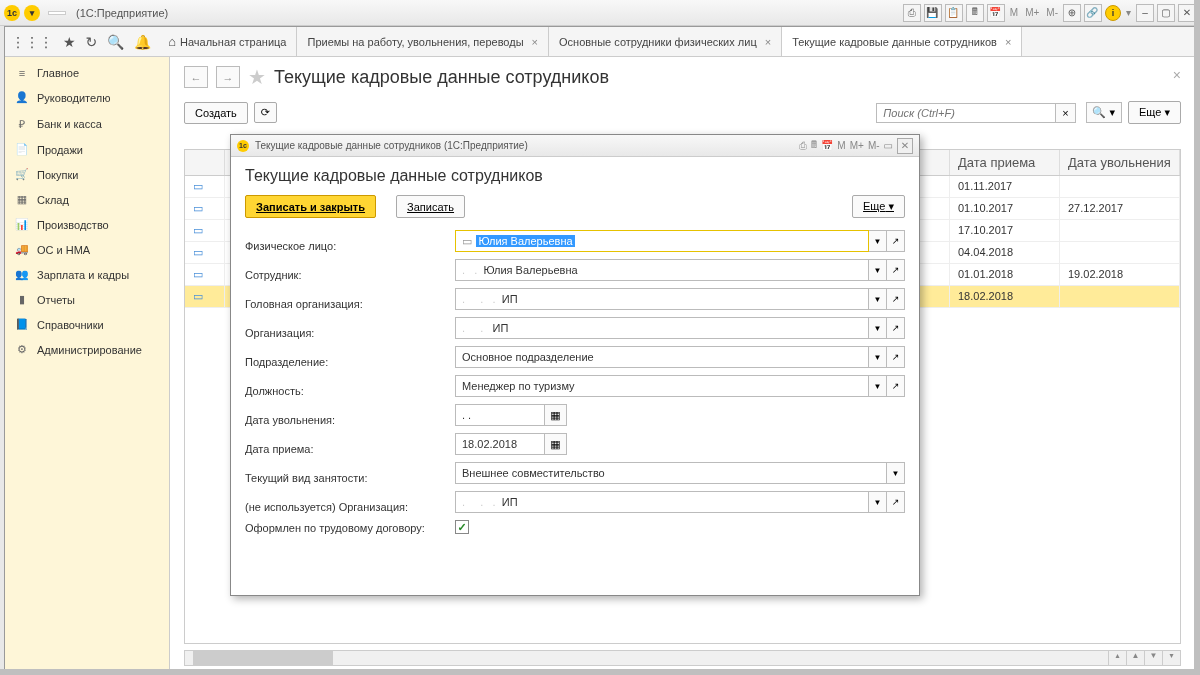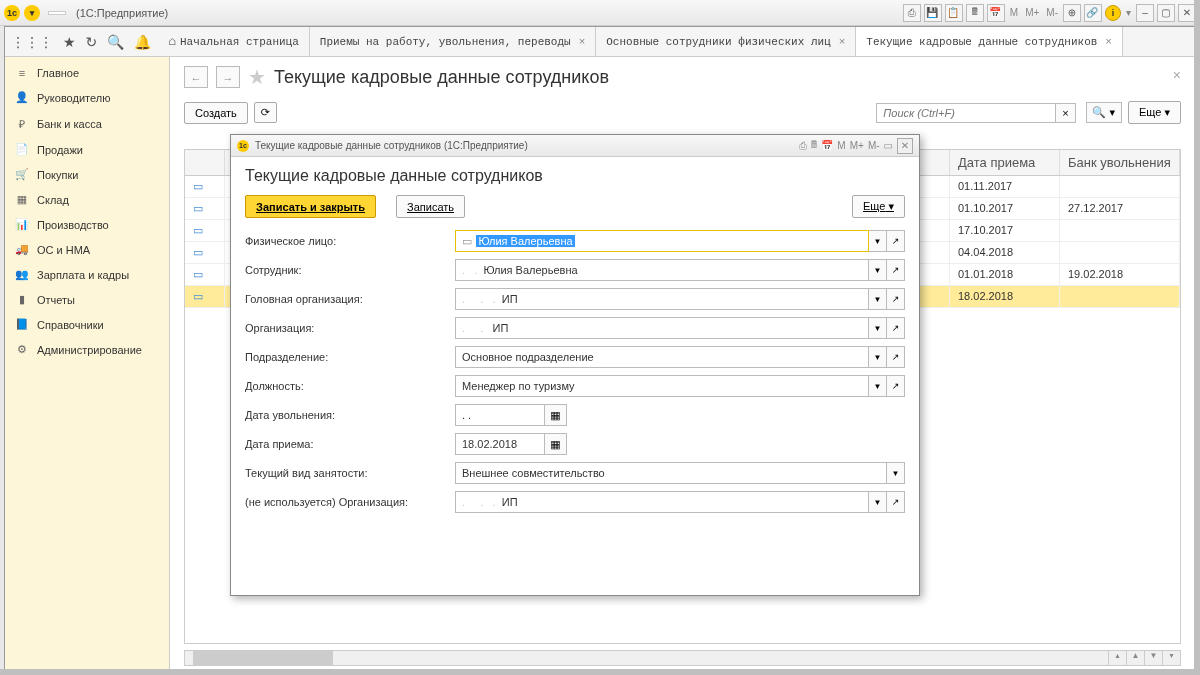--- a/index.html
+++ b/index.html
@@ -16,21 +16,21 @@
 .tb-txt { font-size: 10px; color: #888; padding: 0 2px; }
 
 
 .app { position: absolute; top: 26px; left: 4px; right: 4px; bottom: 4px; background: #fff; border: 1px solid #999; }
 
 
 .topbar { height: 30px; background: #f5f5f5; border-bottom: 1px solid #ccc; display: flex; align-items: stretch; }
 .tool-icons { display: flex; align-items: center; padding: 0 6px; gap: 10px; color: #555; }
 .tool-icons span { font-size: 14px; cursor: pointer; }
 .tabs { display: flex; align-items: stretch; flex: 1; }
-.tab { border-right: 1px solid #ccc; padding: 0 10px; display: flex; align-items: center; gap: 4px; font-size: 11px; color: #444; cursor: pointer; position: relative; font-family: Liberation Mono, monospace; }
+.tab { border-right: 1px solid #ccc; padding: 0 10px; display: flex; align-items: center; gap: 4px; font-size: 11px; color: #444; cursor: pointer; position: relative; }
 .tab.home::before { content: "⌂"; font-size: 13px; }
 .tab .x { color: #888; font-size: 11px; margin-left: 4px; }
 .tab.active { background: #fff; }
 
 
 .body { position: absolute; top: 30px; left: 0; right: 0; bottom: 0; display: flex; }
 
 
 .sidebar { width: 165px; background: #fef6d8; border-right: 1px solid #ccc; padding-top: 4px; }
 .sb-item { display: flex; align-items: center; gap: 8px; padding: 6px 10px; font-size: 11px; color: #333; cursor: pointer; }
@@ -79,21 +79,21 @@
 .modal-title .mt-icons { margin-left: auto; display: flex; gap: 4px; align-items: center; }
 .modal-title .mt-icons span { font-size: 10px; color: #888; cursor: pointer; }
 .modal-title .mt-close { border: 1px solid #aaa; width: 16px; height: 16px; display: inline-flex; align-items: center; justify-content: center; background: #f0f0f0; }
 
 .modal-body { padding: 10px 14px; }
 .modal-h1 { font-size: 16px; color: #333; margin-bottom: 10px; }
 .modal-btns { display: flex; gap: 20px; margin-bottom: 12px; text-decoration: underline; }
 .btn-yellow { background: #ffd633; border: 1px solid #cc9900; font-weight: bold; }
 .btn-more { margin-left: auto; }
 
-.form-row { display: flex; align-items: center; margin-bottom: 7px; }
+.form-row { display: flex; align-items: flex-end; margin-bottom: 7px; }
 .form-label { width: 210px; font-size: 11px; color: #333; }
 .form-field { flex: 1; display: flex; align-items: center; }
 .fld { border: 1px solid #bbb; padding: 3px 6px; font-size: 11px; color: #333; background: #fff; height: 22px; display: flex; align-items: center; }
 .fld.hl { border: 1px solid #e6c200; background: #fff; position: relative; }
 .fld.hl .sel-text { background: #3399ff; color: #fff; padding: 0 2px; }
 .fld-main { flex: 1; }
 .fld-dd { width: 18px; border: 1px solid #bbb; border-left: none; height: 22px; display: inline-flex; align-items: center; justify-content: center; background: #fafafa; font-size: 8px; cursor: pointer; }
 .fld-open { width: 18px; border: 1px solid #bbb; border-left: none; height: 22px; display: inline-flex; align-items: center; justify-content: center; background: #fafafa; font-size: 9px; cursor: pointer; }
 .fld-date { width: 90px; }
 .fld-cal { width: 22px; border: 1px solid #bbb; border-left: none; height: 22px; display: inline-flex; align-items: center; justify-content: center; background: #fafafa; cursor: pointer; }
@@ -231,21 +231,21 @@
         </div>
         <span class="icon-btn">🔍 ▾</span>
         <button class="btn"><span>Еще</span> ▾</button>
       </div>
 
       <div class="grid-wrap">
         <div class="grid-head">
           <div class="gh col1"></div>
           <div class="gh col2">Физ</div>
           <div class="gh col3">Дата приема</div>
-          <div class="gh col4">Банк увольнения</div>
+          <div class="gh col4">Дата увольнения</div>
         </div>
         <div class="grid-body" id="grid-body">
             <div class="row">
               <div class="gc col1">▭</div>
               <div class="gc col2"></div>
               <div class="gc col3">01.11.2017</div>
               <div class="gc col4"></div>
             </div>
             <div class="row">
               <div class="gc col1">▭</div>
@@ -412,17 +412,23 @@
       <div class="form-field">
           <div class="fld fld-main">
             <span style="color:#ccc;">. &nbsp; &nbsp; . &nbsp; . &nbsp;</span>
             <span>ИП</span>
           </div>
           <span class="fld-dd">▼</span>
           <span class="fld-open">↗</span>
         </div>
       </div>
 
+    <div class="form-row">
+        <div class="form-label">Оформлен по трудовому договору:</div>
+      <div class="form-field">
+          <span class="chk on"></span>
+        </div>
+      </div>
   </div>
 </div>
 
 <div class="outer-shadow"></div>
 <div class="outer-shadow2"></div>
 
 </body></html>

